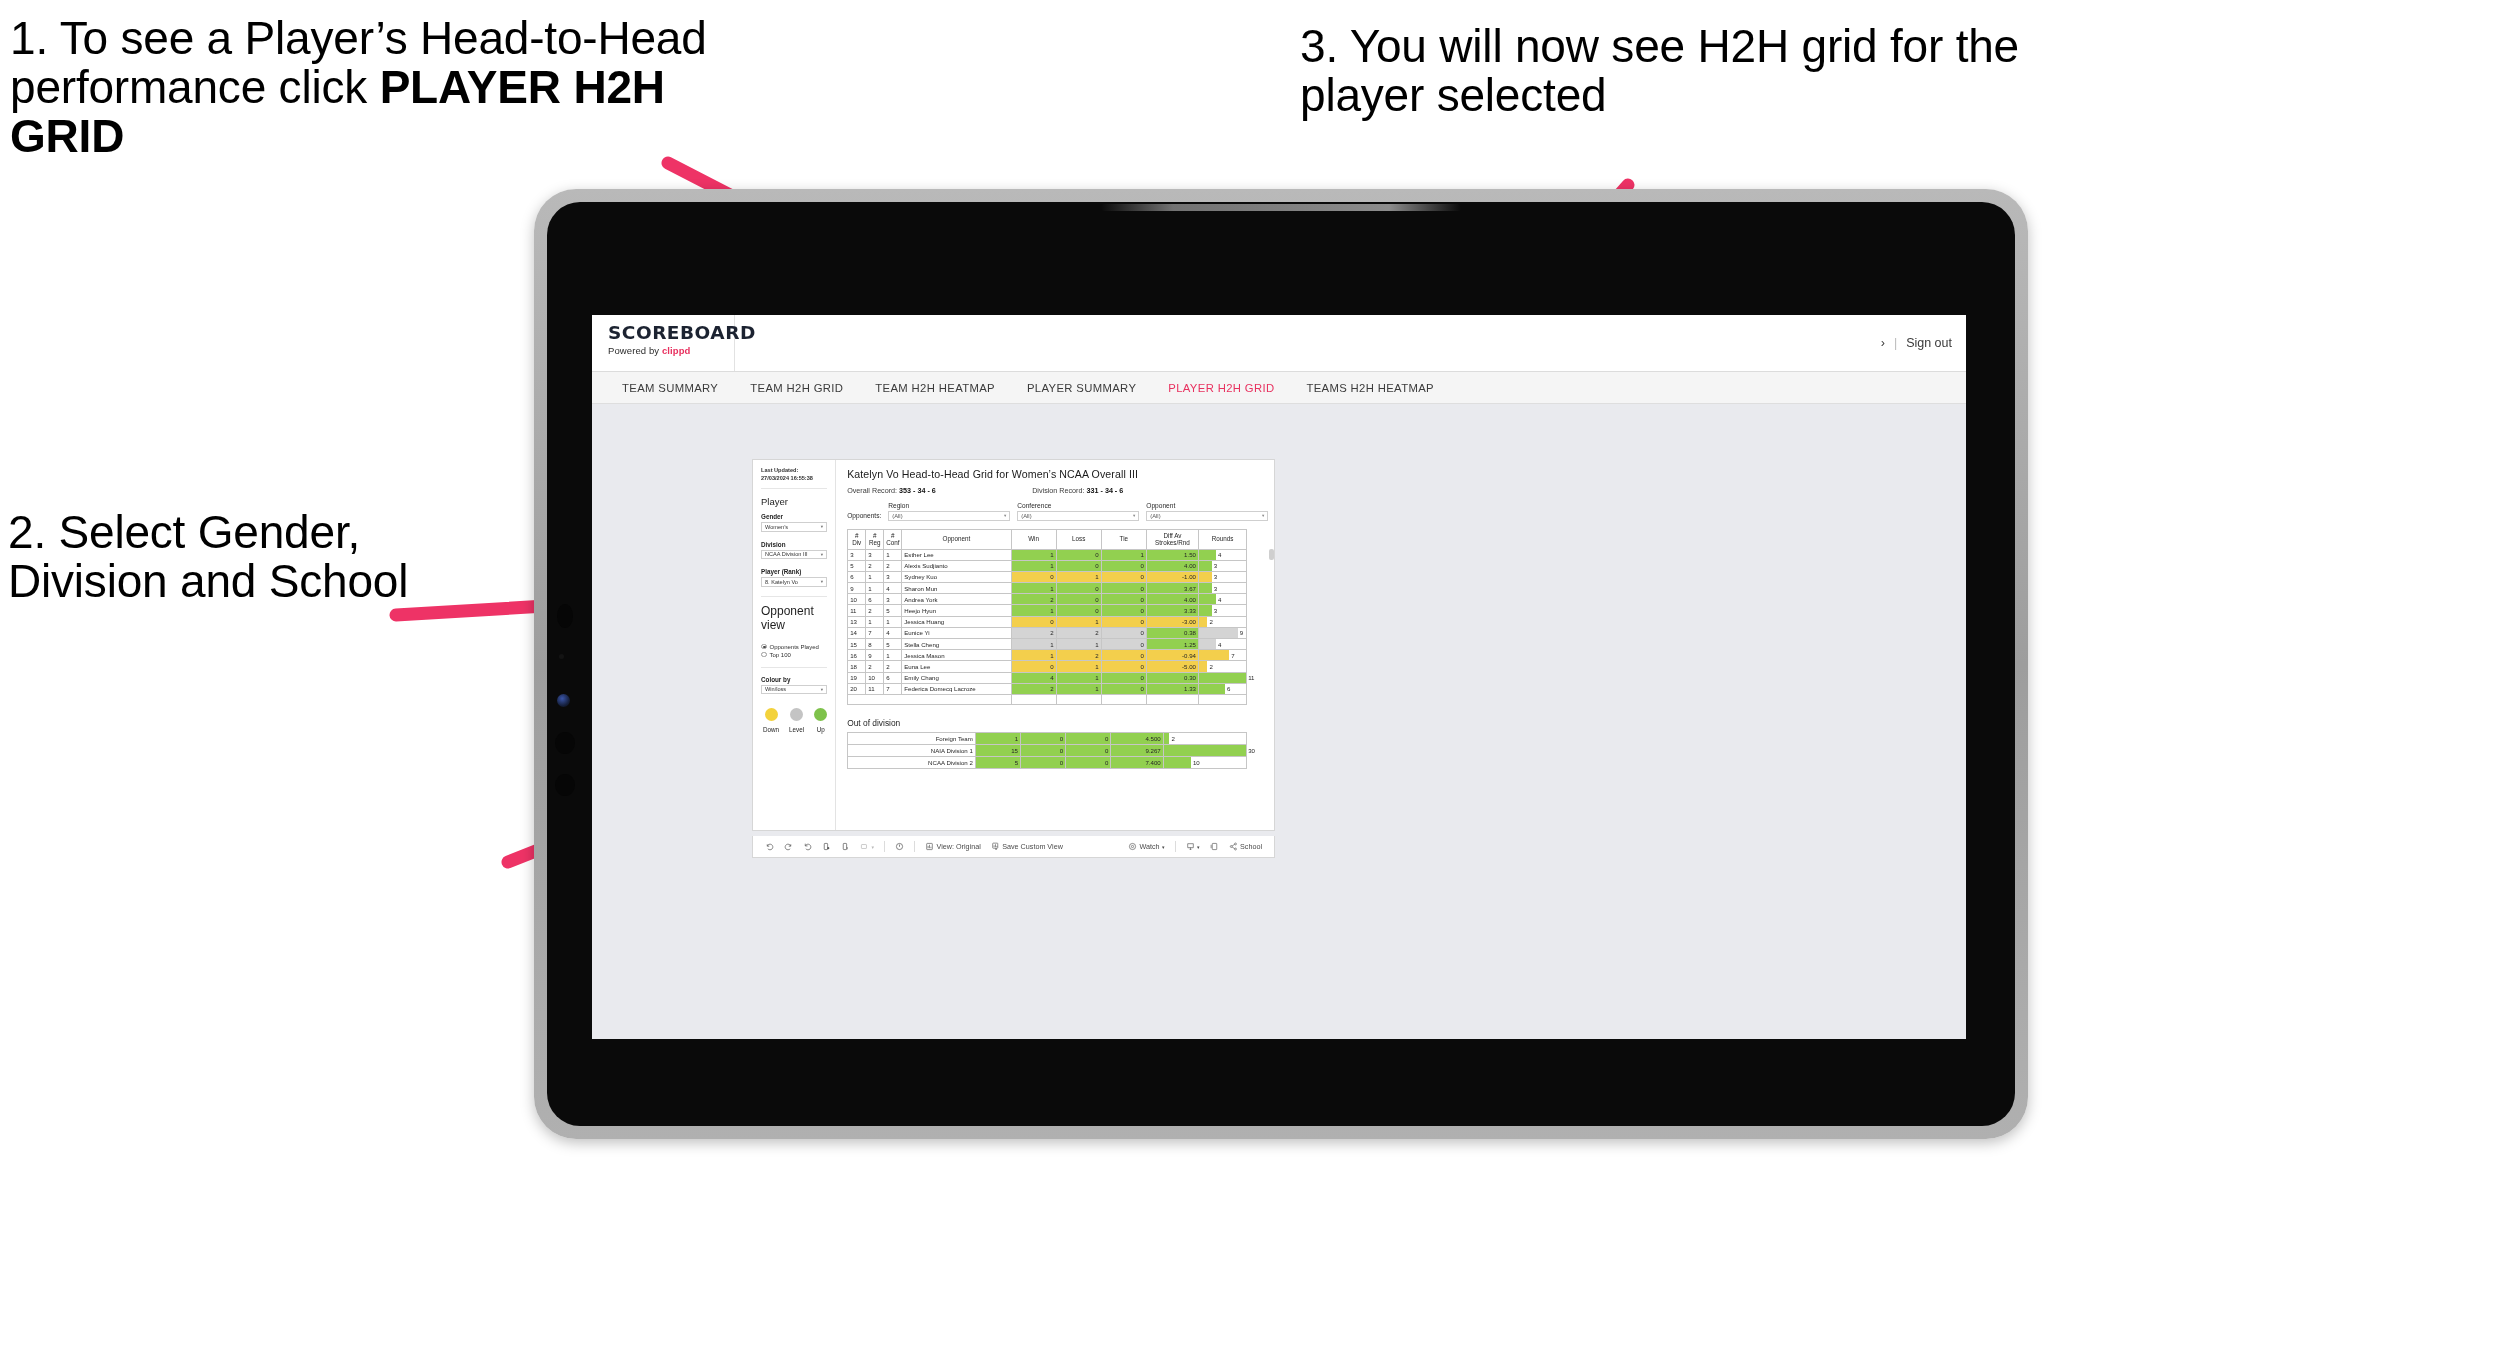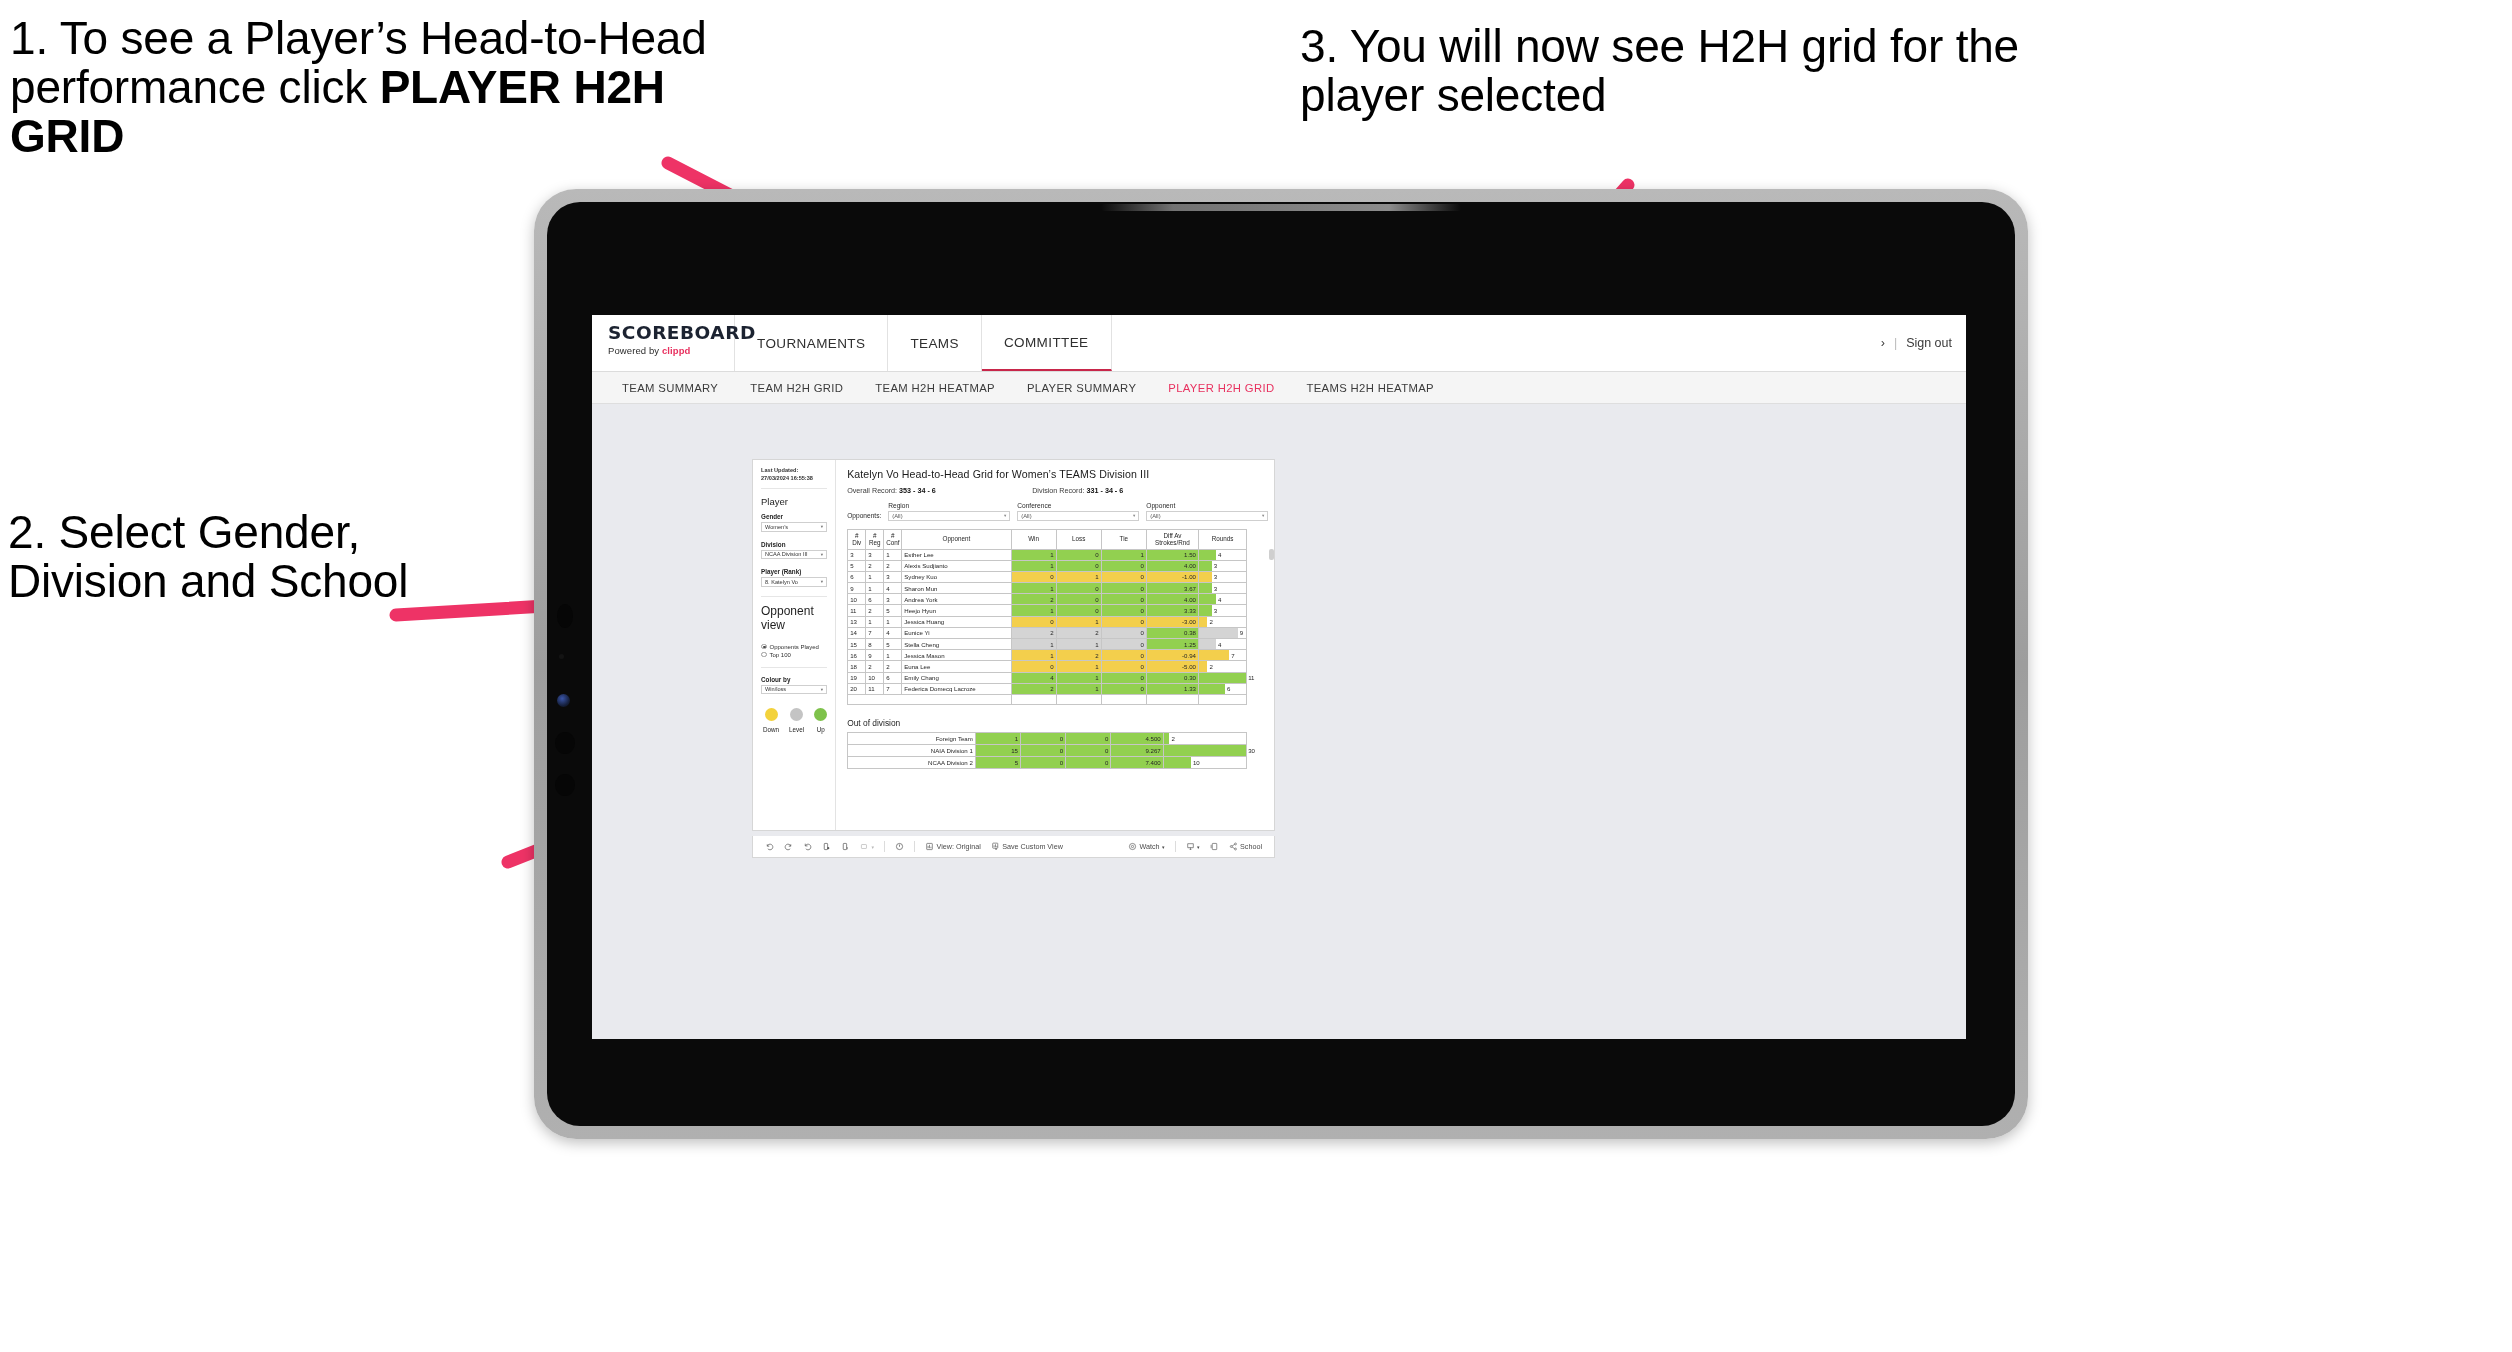--- a/index.html
+++ b/index.html
@@ -265,25 +265,20 @@
       <div class="side-btn" id="sb4"></div>
       <div class="side-btn" id="sb5"></div>
 
       <div id="screen">
 
         <div id="appbar">
           <div id="brand">
             <div class="bname">SCOREBOARD</div>
             <div class="btag"><span>Powered by </span><span class="clippd">clippd</span></div>
           </div>
-          <div class="topnav">
-            <div class="tn">TOURNAMENTS</div>
-            <div class="tn">TEAMS</div>
-            <div class="tn active">COMMITTEE</div>
-          </div>
           <div id="topright">
             <span>›</span>
             <span class="bar">|</span>
             <span>Sign out</span>
           </div>
         </div>
 
         <div id="subnav">
           <div class="sn">TEAM SUMMARY</div>
           <div class="sn">TEAM H2H GRID</div>
@@ -350,21 +345,21 @@
                   <div class="lbl">Level</div>
                 </div>
                 <div class="lg">
                   <div class="dot" style="background:#7ec24b"></div>
                   <div class="lbl">Up</div>
                 </div>
               </div>
             </div>
 
             <div id="view">
-              <div class="vtitle">Katelyn Vo Head-to-Head Grid for Women’s TEAMS Division III</div>
+              <div class="vtitle">Katelyn Vo Head-to-Head Grid for Women’s NCAA Overall III</div>
               <div class="vrecs">
                 <div class="r1"><span>Overall Record: </span><b>353 - 34 - 6</b></div>
                 <div><span>Division Record: </span><b>331 - 34 - 6</b></div>
               </div>
 
               <div class="filters">
                 <div class="flabel">Opponents:</div>
                 <div class="fgroup">
                   <div class="fh">Region</div>
                   <div class="fsel">

